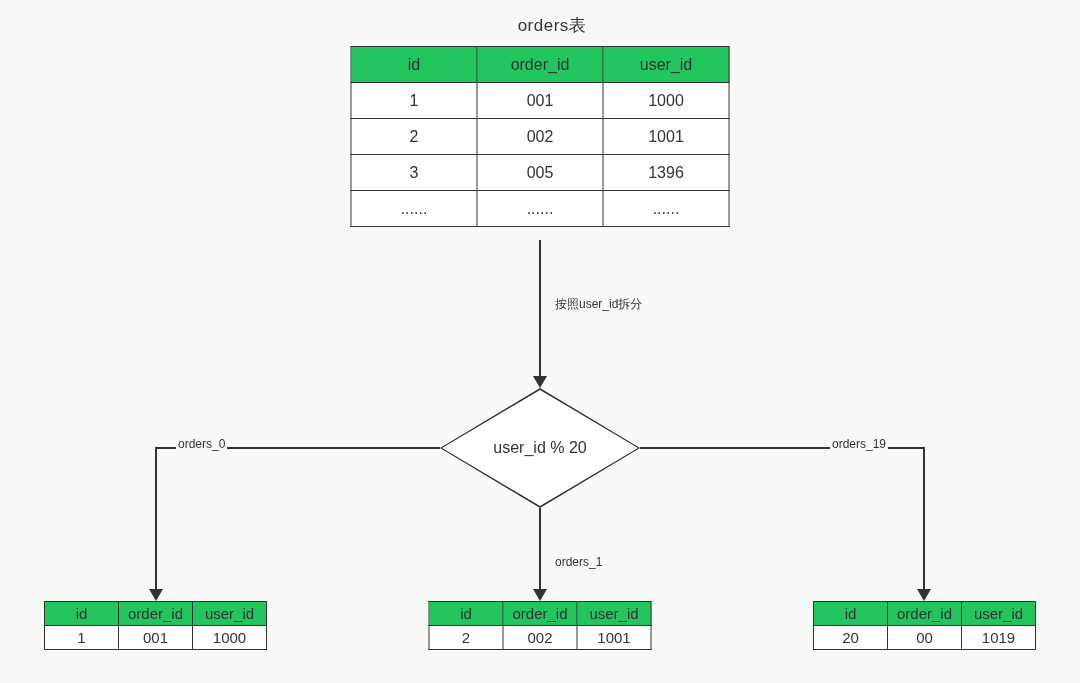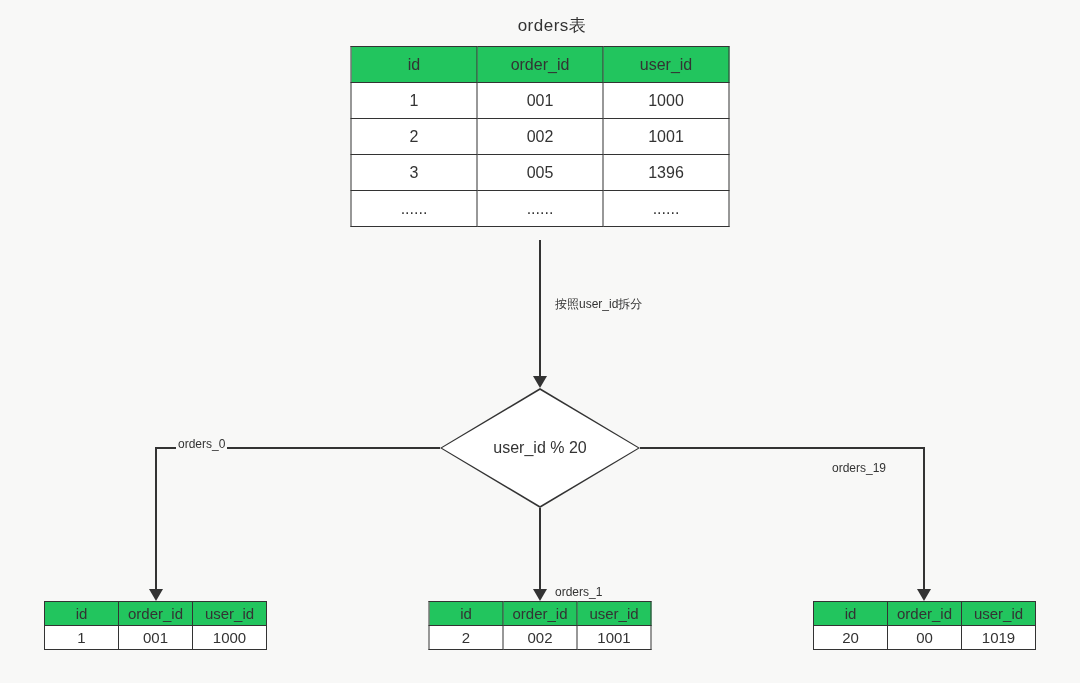--- a/index.html
+++ b/index.html
@@ -164,25 +164,25 @@
 </div>
 
 <div class="hline" style="top:447px; left:155px; width:285px;"></div>
 <div class="vline" style="top:447px; left:155px; height:142px;"></div>
 <div class="arrow-head-down" style="top:589px; left:156px;"></div>
 <div class="label" style="left:176px; top:437px;">orders_0</div>
 
 <div class="hline" style="top:447px; left:640px; width:285px;"></div>
 <div class="vline" style="top:447px; left:923px; height:142px;"></div>
 <div class="arrow-head-down" style="top:589px; left:924px;"></div>
-<div class="label" style="left:830px; top:437px;margin-top:24px;">orders_19</div>
+<div class="label" style="left:830px; top:437px;">orders_19</div>
 
 <div class="vline" style="top:508px; left:539px; height:81px;"></div>
 <div class="arrow-head-down" style="top:589px; left:540px;"></div>
-<div class="label" style="left:553px; top:585px;">orders_1</div>
+<div class="label" style="left:553px; top:555px;">orders_1</div>
 
 <table class="small-table table-left">
   <tbody>
       <tr>
     <th>id</th>
     <th>order_id</th>
     <th>user_id</th>
   </tr>
   <tr>
     <td>1</td>

